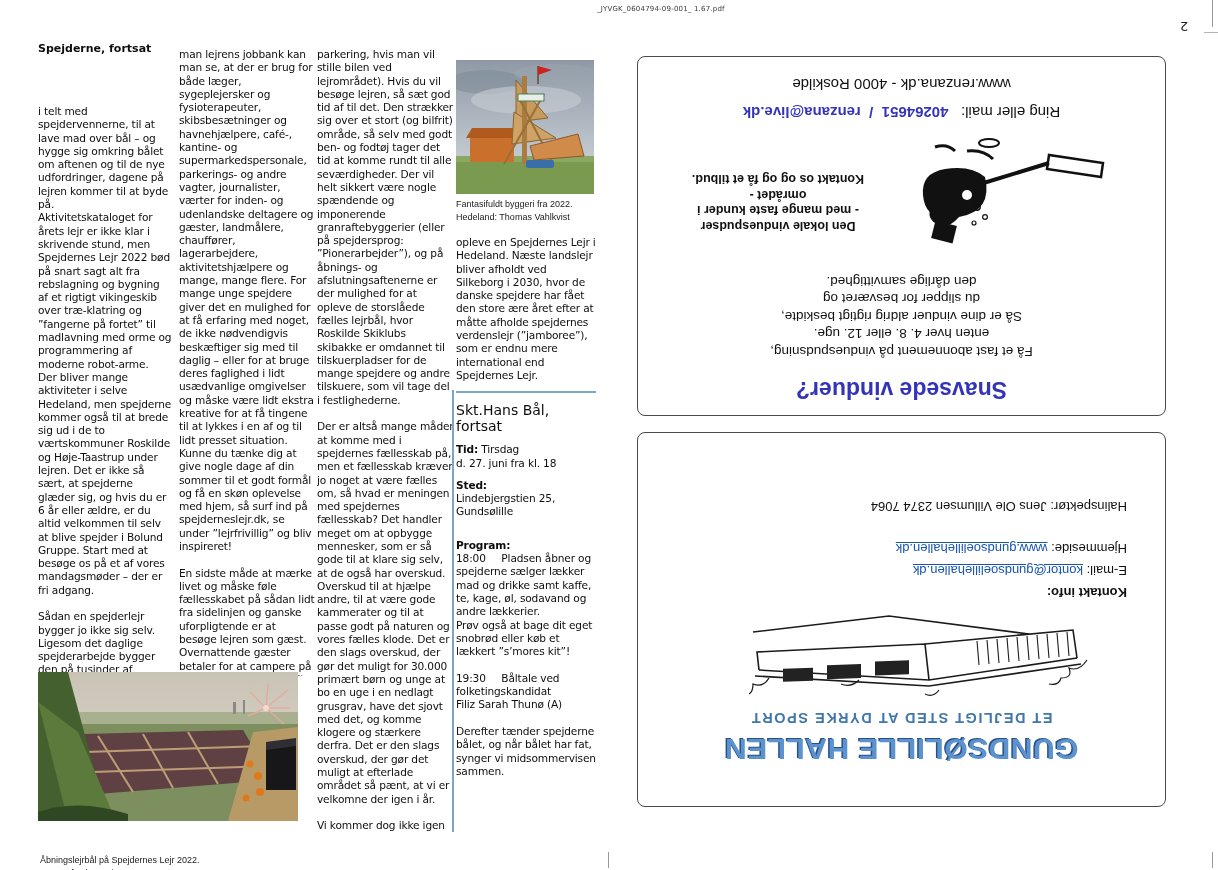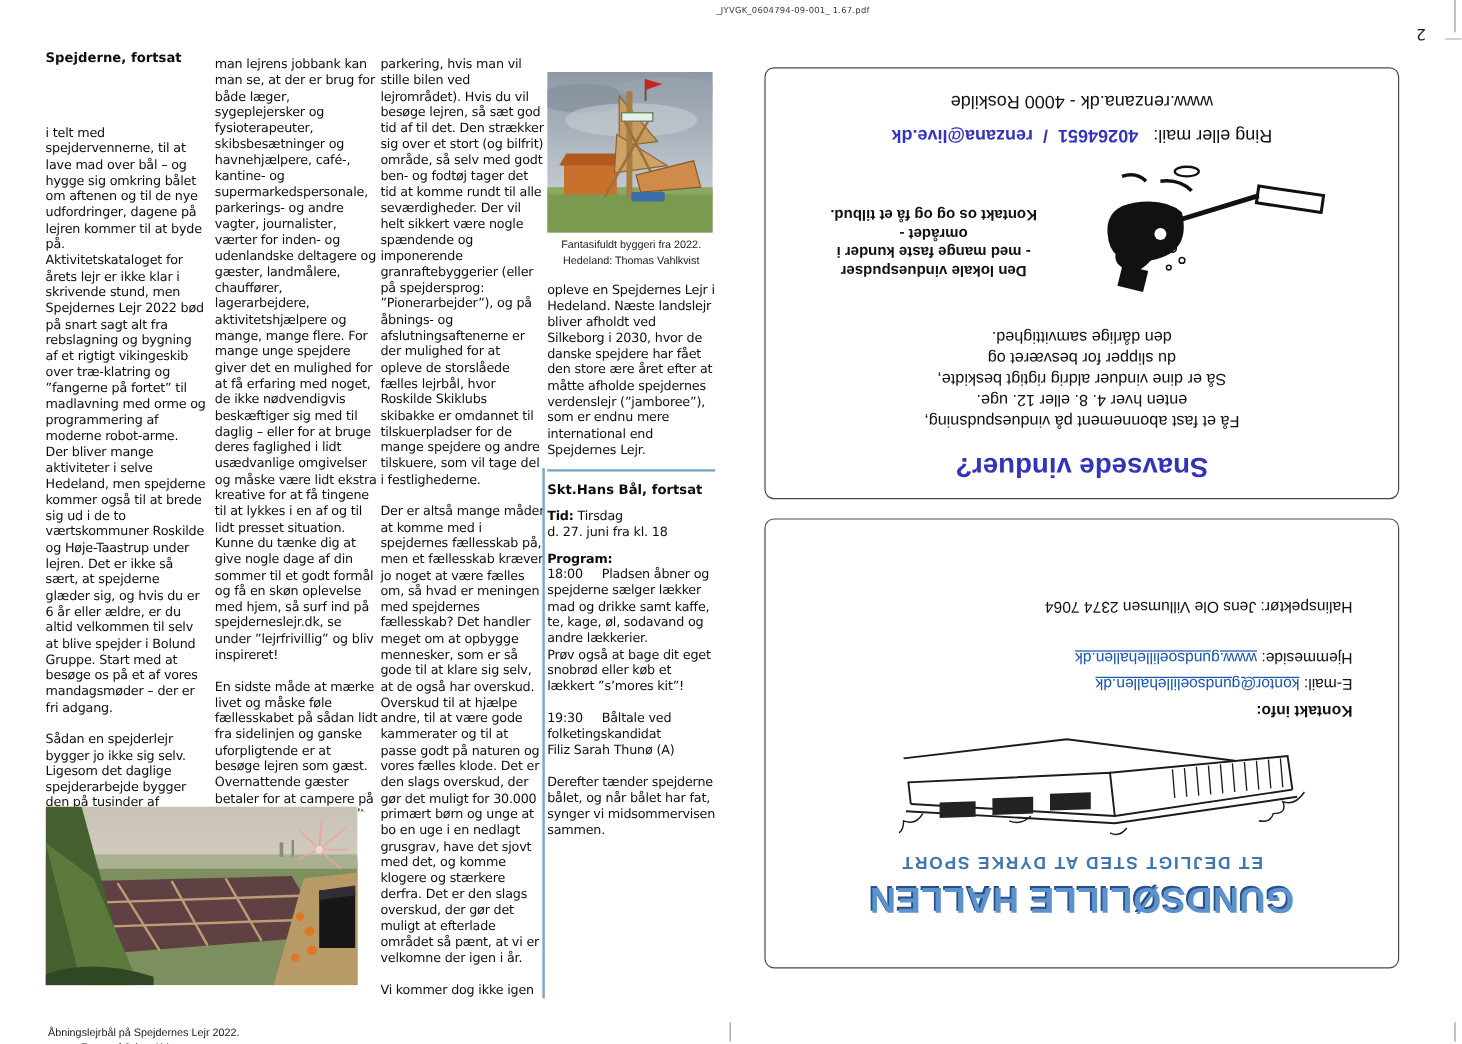--- a/index.html
+++ b/index.html
@@ -3,22 +3,22 @@
 <meta charset="utf-8">
 <style>
   html,body{margin:0;padding:0;}
   body{width:1218px;height:870px;position:relative;background:#ffffff;overflow:hidden;
        font-family:"DejaVu Sans",sans-serif;color:#0d0d0d;}
   .abs{position:absolute;}
   
   .article-title{font-size:11px;font-weight:bold;letter-spacing:0;}
   .col{font-size:10.6px;line-height:13.3px;white-space:pre-line;overflow:hidden;
        letter-spacing:-0.15px;text-align:left;}
-  .cap{font-family:"Liberation Sans",sans-serif;font-size:9px;line-height:13px;color:#1b1b1b;text-align:center;}
-  .subhead{font-size:11px;font-weight:bold;}
+  .cap{font-family:"Liberation Sans",sans-serif;font-size:9px;line-height:13px;color:#1b1b1b;}
+  .subhead{font-size:14px;font-weight:normal;}
   .divider{background:#7aa7c7;height:2px;width:100%;}
   .vline{background:#7aa7c7;width:2px;}
   .lbl{font-weight:bold;text-align:right;}
   
   .photo{display:block;}
   
   .adbox{border:1.2px solid #4a4a4a;border-radius:8px;background:#fff;}
   .flip{position:absolute;inset:0;transform:rotate(180deg);font-family:"Liberation Sans",sans-serif;}
   .center{text-align:center;}
   .win-head{font-size:23px;font-weight:bold;color:#3434bb;}
@@ -100,21 +100,24 @@
   </svg>
   <div class="cap" style="margin-top:4px;">
     <div>Fantasifuldt byggeri fra  2022.</div>
     <div>Hedeland: Thomas Vahlkvist</div>
   </div>
   <div class="col" style="margin-top:12px;width:140px;">opleve en Spejdernes Lejr i Hedeland. Næste landslejr bliver afholdt ved Silkeborg i 2030, hvor de danske spejdere har fået den store ære året efter at måtte afholde spejdernes verdenslejr (”jamboree”), som er endnu mere international end Spejdernes Lejr.</div>
   <div class="divider" style="margin-top:9px;"></div>
   <div class="subhead" style="margin-top:9px;">Skt.Hans Bål, fortsat</div>
   <div class="col" style="margin-top:9px;width:140px;"><span class="lbl">Tid:</span><span> Tirsdag
 d. 27. juni fra kl. 18</span></div>
-  <div class="col" style="margin-top:9px;width:140px;"><span class="lbl">Program:</span>
+  <div class="col" style="margin-top:9px;width:140px;"><span class="lbl">Sted:</span>
+<span>Lindebjergstien 25,
+Gundsølille</span></div>
+  <div class="col" style="margin-top:20px;width:140px;"><span class="lbl">Program:</span>
 <span>18:00  Pladsen åbner og spejderne sælger lækker mad og drikke samt kaffe, te, kage, øl, sodavand og andre lækkerier.
 Prøv også at bage dit eget snobrød eller køb et lækkert ”s’mores kit”!
 
 19:30  Båltale ved folketingskandidat
 Filiz Sarah Thunø (A)
 
 Derefter tænder spejderne bålet, og når bålet har fat, synger vi midsommervisen sammen.</span></div>
 </div>
 
 <svg class="abs photo" style="left:38px;top:672px;" width="260" height="149" viewBox="0 0 260 149">

